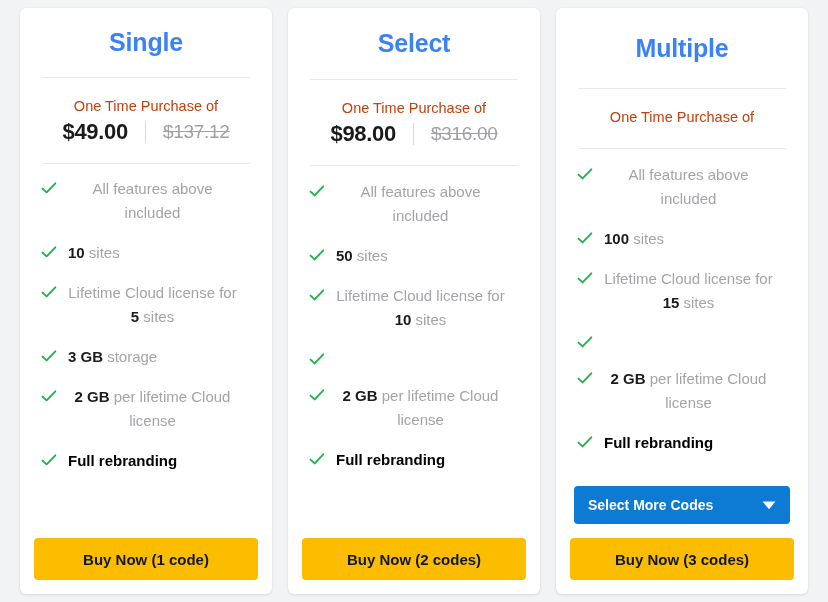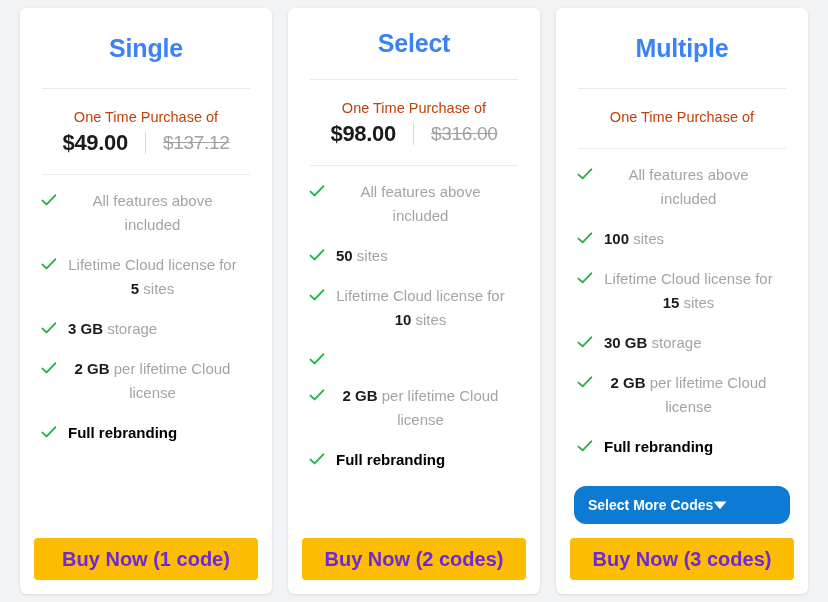--- a/index.html
+++ b/index.html
@@ -113,24 +113,25 @@
     font-weight: bold;
   }
   .dropdown-slot {
     padding: 0 18px;
     margin-top: 2px;
     margin-bottom: 14px;
     height: 38px;
   }
   .dropdown {
     background: #0d7ad4;
-    border-radius: 12px;
+    border-radius: 4px;
     height: 38px;
     display: flex;
     align-items: center;
+    justify-content: space-between;
     padding: 4px 14px;
     box-sizing: border-box;
     cursor: pointer;
   }
   .dropdown-label {
     color: #ffffff;
     font-size: 14px;
     font-weight: bold;
   }
   .caret { display: block; }
@@ -142,23 +143,23 @@
     border-radius: 4px;
     height: 42px;
     display: flex;
     align-items: center;
     justify-content: center;
     cursor: pointer;
     border: none;
     width: 100%;
   }
   .buy-label {
-    font-size: 20px;
-    font-weight: bold;
-    color: #6d28d9;
+    font-size: 15px;
+    font-weight: bold;
+    color: #0f172a;
   }
 </style>
 </head>
 <body>
 
 <div id="pricing-table">
     <div class="plan-card">
       <div class="plan-title-zone">
         <span class="plan-title">Single</span>
       </div>
@@ -180,20 +181,28 @@
             </svg>
           </span>
           <span class="feature-text">All features above included</span>
         </div>
         <div class="feature-row">
           <span class="check-icon">
             <svg width="18" height="18" viewBox="0 0 18 18" fill="none">
               <path d="M2.5 9.6 L6.6 13.4 L15.3 4.3" stroke="#22b24c" stroke-width="1.9" stroke-linecap="round" stroke-linejoin="round"></path>
             </svg>
           </span>
+          <span class="feature-text"><span></span><span class="em">10</span><span> sites</span></span>
+        </div>
+        <div class="feature-row">
+          <span class="check-icon">
+            <svg width="18" height="18" viewBox="0 0 18 18" fill="none">
+              <path d="M2.5 9.6 L6.6 13.4 L15.3 4.3" stroke="#22b24c" stroke-width="1.9" stroke-linecap="round" stroke-linejoin="round"></path>
+            </svg>
+          </span>
           <span class="feature-text"><span>Lifetime Cloud license for </span><span class="em">5</span><span> sites</span></span>
         </div>
         <div class="feature-row">
           <span class="check-icon">
             <svg width="18" height="18" viewBox="0 0 18 18" fill="none">
               <path d="M2.5 9.6 L6.6 13.4 L15.3 4.3" stroke="#22b24c" stroke-width="1.9" stroke-linecap="round" stroke-linejoin="round"></path>
             </svg>
           </span>
           <span class="feature-text"><span></span><span class="em">3 GB</span><span> storage</span></span>
         </div>
@@ -324,21 +333,20 @@
             </svg>
           </span>
           <span class="feature-text"><span>Lifetime Cloud license for </span><span class="em">15</span><span> sites</span></span>
         </div>
         <div class="feature-row">
           <span class="check-icon">
             <svg width="18" height="18" viewBox="0 0 18 18" fill="none">
               <path d="M2.5 9.6 L6.6 13.4 L15.3 4.3" stroke="#22b24c" stroke-width="1.9" stroke-linecap="round" stroke-linejoin="round"></path>
             </svg>
           </span>
-          <span class="feature-text"><span></span><span class="em">30 GB</span><span> storage</span></span>
         </div>
         <div class="feature-row">
           <span class="check-icon">
             <svg width="18" height="18" viewBox="0 0 18 18" fill="none">
               <path d="M2.5 9.6 L6.6 13.4 L15.3 4.3" stroke="#22b24c" stroke-width="1.9" stroke-linecap="round" stroke-linejoin="round"></path>
             </svg>
           </span>
           <span class="feature-text"><span></span><span class="em">2 GB</span><span> per lifetime Cloud license</span></span>
         </div>
         <div class="feature-row">

